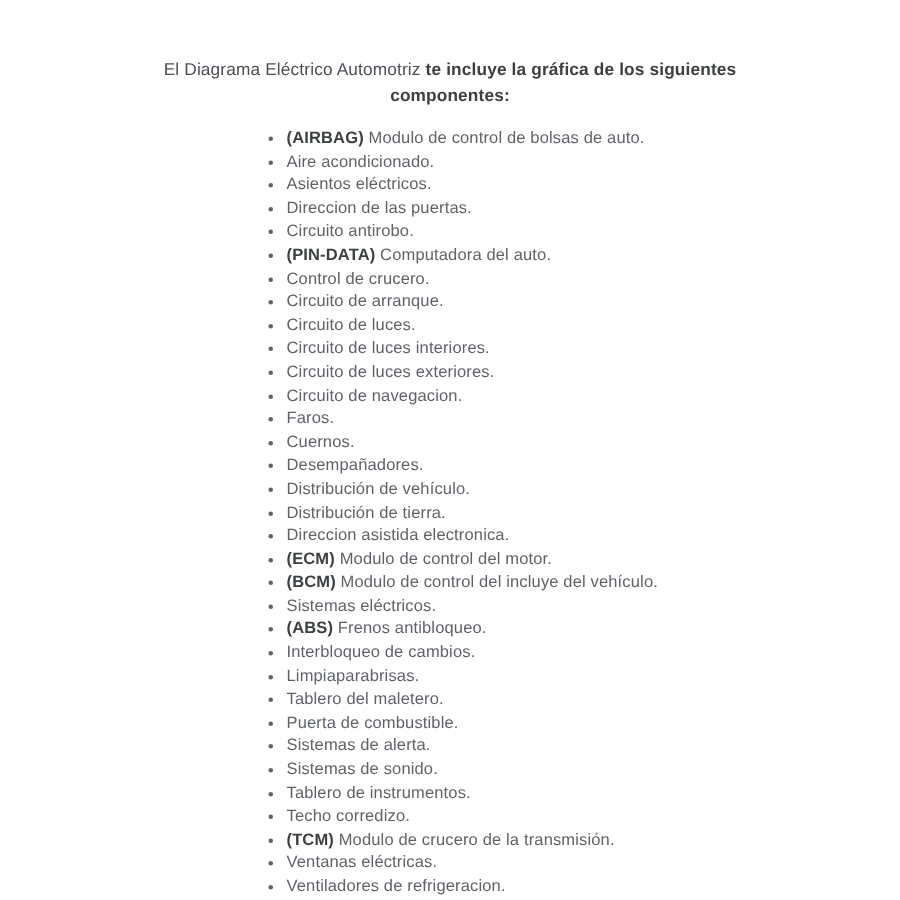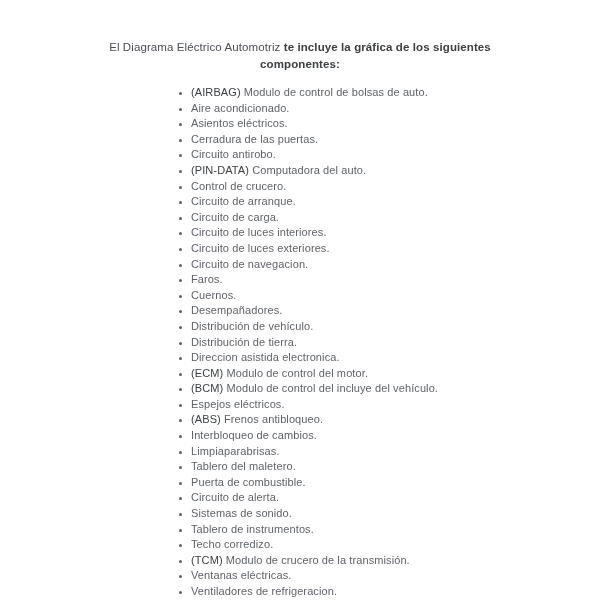--- a/index.html
+++ b/index.html
@@ -37,57 +37,57 @@
     font-size: 11px;
     line-height: 15.6px;
     color: #5f6368;
     letter-spacing: 0.1px;
   }
   ul.component-list li::marker {
     color: #5f6368;
     font-size: 9px;
   }
   ul.component-list li strong {
-    font-weight: 400;
+    font-weight: 700;
     color: #3c4043;
   }
 </style>
 </head>
 <body>
 
 <div class="page">
   <p class="title"><span>El Diagrama Eléctrico Automotriz </span><strong>te incluye la gráfica de los siguientes componentes:</strong></p>
   <ul class="component-list">
       <li><strong>(AIRBAG)</strong><span> Modulo de control de bolsas de auto.</span></li>
       <li><strong></strong><span>Aire acondicionado.</span></li>
       <li><strong></strong><span>Asientos eléctricos.</span></li>
-      <li><strong></strong><span>Cerradura de las puertas.</span></li>
+      <li><strong></strong><span>Direccion de las puertas.</span></li>
       <li><strong></strong><span>Circuito antirobo.</span></li>
       <li><strong>(PIN-DATA)</strong><span> Computadora del auto.</span></li>
       <li><strong></strong><span>Control de crucero.</span></li>
       <li><strong></strong><span>Circuito de arranque.</span></li>
-      <li><strong></strong><span>Circuito de carga.</span></li>
+      <li><strong></strong><span>Circuito de luces.</span></li>
       <li><strong></strong><span>Circuito de luces interiores.</span></li>
       <li><strong></strong><span>Circuito de luces exteriores.</span></li>
       <li><strong></strong><span>Circuito de navegacion.</span></li>
       <li><strong></strong><span>Faros.</span></li>
       <li><strong></strong><span>Cuernos.</span></li>
       <li><strong></strong><span>Desempañadores.</span></li>
       <li><strong></strong><span>Distribución de vehículo.</span></li>
       <li><strong></strong><span>Distribución de tierra.</span></li>
       <li><strong></strong><span>Direccion asistida electronica.</span></li>
       <li><strong>(ECM)</strong><span> Modulo de control del motor.</span></li>
       <li><strong>(BCM)</strong><span> Modulo de control del incluye del vehículo.</span></li>
-      <li><strong></strong><span>Espejos eléctricos.</span></li>
+      <li><strong></strong><span>Sistemas eléctricos.</span></li>
       <li><strong>(ABS)</strong><span> Frenos antibloqueo.</span></li>
       <li><strong></strong><span>Interbloqueo de cambios.</span></li>
       <li><strong></strong><span>Limpiaparabrisas.</span></li>
       <li><strong></strong><span>Tablero del maletero.</span></li>
       <li><strong></strong><span>Puerta de combustible.</span></li>
-      <li><strong></strong><span>Circuito de alerta.</span></li>
+      <li><strong></strong><span>Sistemas de alerta.</span></li>
       <li><strong></strong><span>Sistemas de sonido.</span></li>
       <li><strong></strong><span>Tablero de instrumentos.</span></li>
       <li><strong></strong><span>Techo corredizo.</span></li>
       <li><strong>(TCM)</strong><span> Modulo de crucero de la transmisión.</span></li>
       <li><strong></strong><span>Ventanas eléctricas.</span></li>
       <li><strong></strong><span>Ventiladores de refrigeracion.</span></li>
     </ul>
 </div>
 
 </body></html>

